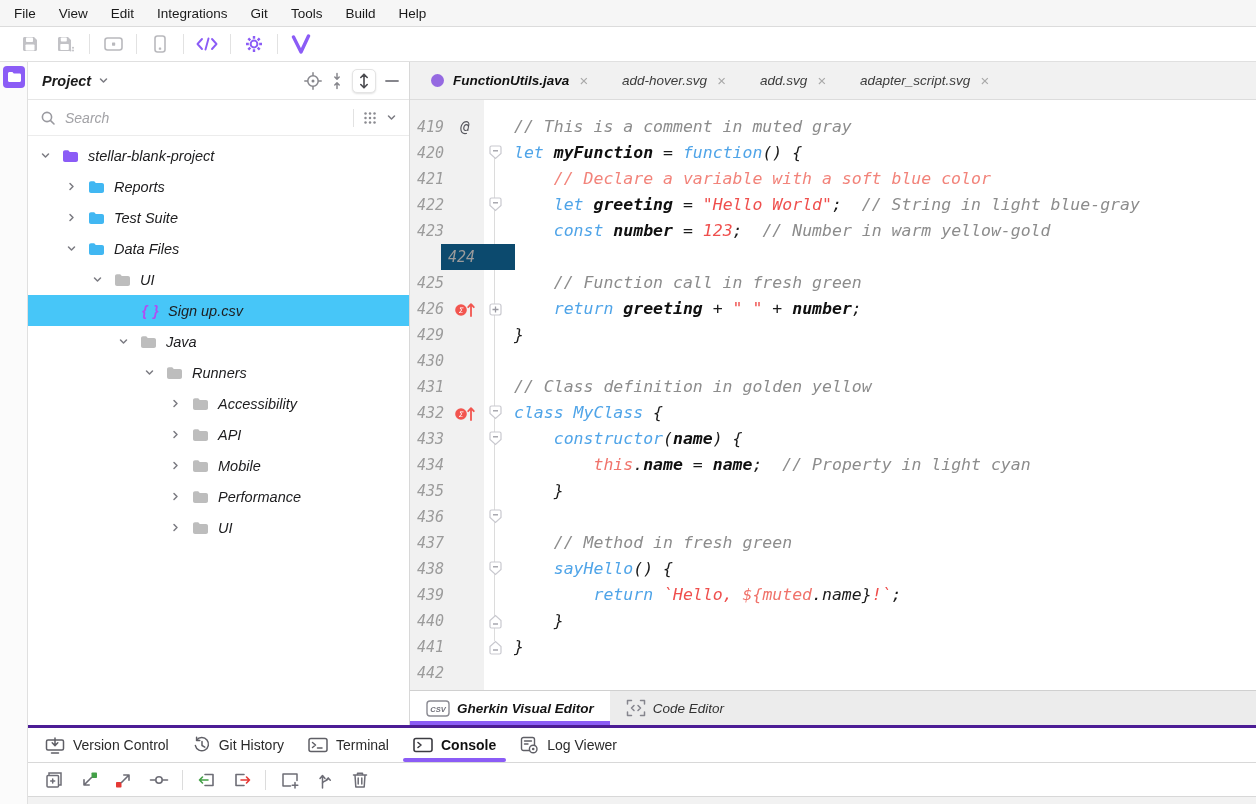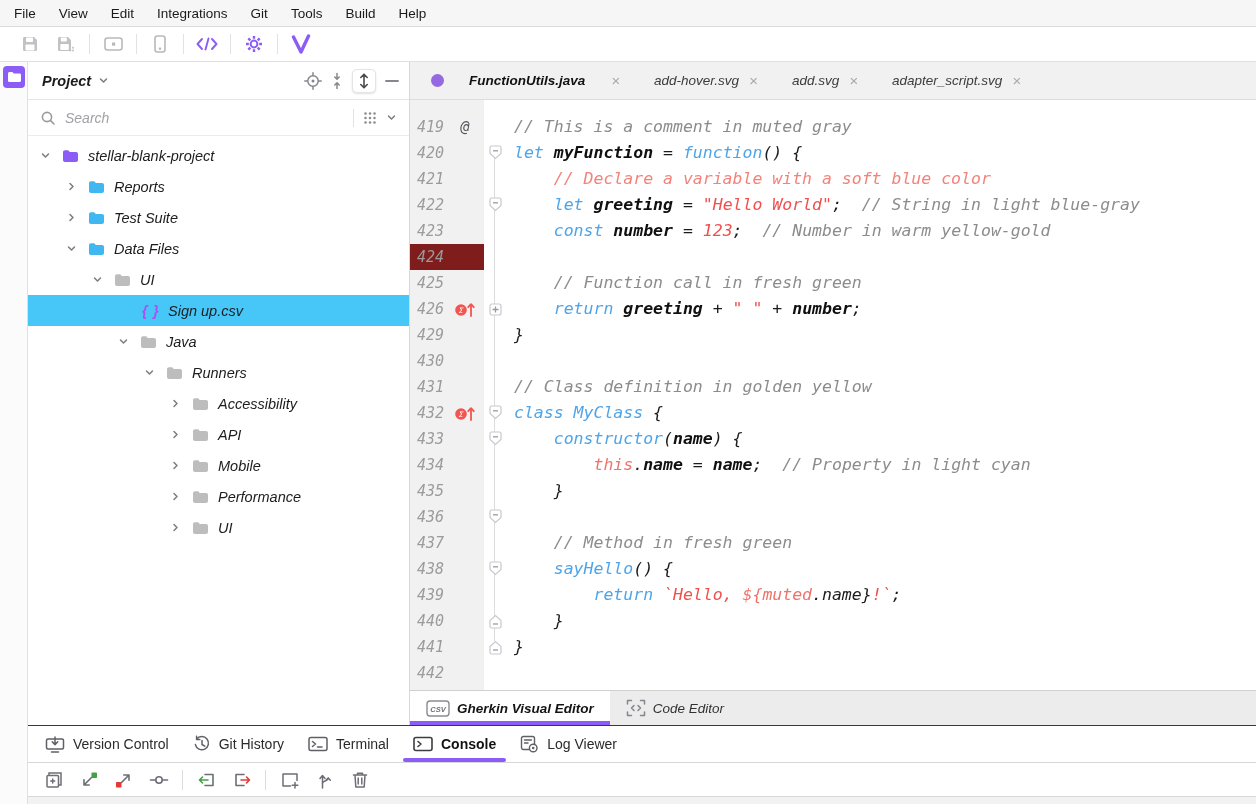--- a/index.html
+++ b/index.html
@@ -42,50 +42,50 @@
   .tree-row.selected { background:#47C6F8; }
   .chev { width:14px; display:flex; justify-content:center; margin-right:10px; flex:none; }
   .tree-ico { margin-right:9px; display:flex; flex:none; }
   .braces { color:#B24BF3; font-size:14px; font-weight:700; letter-spacing:1px; width:20px; display:inline-block; margin-right:6px; }
 
   
   .editor { flex:1; display:flex; flex-direction:column; min-width:0; }
   .tab-bar { height:38px; background:#f1f1f1; border-bottom:1px solid #dcdcdc;
     display:flex; align-items:center; padding-left:4px; }
   .ed-tab { display:flex; align-items:center; height:100%; padding:0 17px; font-size:13.5px; color:#3c3c3c; }
-  .ed-tab.active { font-weight:700; color:#111;gap:16px; }
+  .ed-tab.active { font-weight:700; color:#111; }
   .tab-dot { width:13px; height:13px; border-radius:50%; background:#9569E1; margin-right:9px; }
   .tab-close { color:#a8a8a8; font-size:15px; margin-left:10px; font-weight:400; }
 
   .code-area { flex:1; position:relative; overflow:hidden; background:#fff; padding-top:14px; }
   .code-area::before { content:""; position:absolute; left:0; top:0; bottom:0; width:74px; background:#f1f1f1; }
   .fold-line { position:absolute; left:84px; top:47px; height:494px; width:1px; background:#dcdcdc; }
   .code-line { display:flex; height:26px; align-items:center; position:relative; }
   .ln-cell { width:74px; height:26px; flex:none; display:flex; align-items:center; }
-  .code-line.current .ln-cell { background:#7f1d1d; }
+  .code-line.current .ln-cell { background:#0c4a6e;margin-left:31px; }
   .num { width:40px; padding-left:7px; font-family:"DejaVu Sans Mono",monospace; font-size:15px; color:#9b9b9b; }
   .badge { width:30px; display:flex; justify-content:center; align-items:center; }
   .badge-at { color:#55555c; font-size:15px; font-family:"DejaVu Sans Mono",monospace; }
   .fold-cell { width:22px; height:26px; flex:none; display:flex; align-items:center; justify-content:center; position:relative; z-index:2; }
   .code-text { white-space:pre; font-family:"DejaVu Sans Mono",monospace; font-size:16.5px; line-height:26px; padding-left:8px; }
   .seg-cm { color:#8C8C8C; }
   .seg-cs { color:#F2837A; }
   .seg-kw { color:#4FA4E8; font-weight:500; }
   .seg-st { color:#EF4F4D; font-weight:500; }
   .seg-th { color:#F0736B; font-weight:500; }
   .seg-pl { color:#1b1b1b; font-weight:500; }
   .seg-id { color:#101010; font-weight:700; }
 
   .bottom-tabs { height:35px; background:#ececec; border-top:1px solid #d0d0d0; display:flex; }
   .btab { display:flex; align-items:center; gap:7px; padding:0 16px; font-size:13.5px; color:#333; position:relative; }
   .btab.active { background:#fff; font-weight:700; color:#141414; }
   .btab.active::after { content:""; position:absolute; left:0; right:0; bottom:0; height:4px; background:#8B5CF6; }
 
   
-  .tool-window-bar { height:38px; min-height:38px; border-top:1px solid #4c1d95; border-bottom:1px solid #d8d8d8;
+  .tool-window-bar { height:38px; min-height:38px; border-top:3px solid #4c1d95; border-bottom:1px solid #d8d8d8;
     background:#fff; display:flex; align-items:flex-end; padding-left:5px; }
   .tw-item { display:flex; align-items:center; gap:8px; font-size:14px; color:#2b2b2b; padding:0 12px; height:100%; position:relative; }
   .tw-item.active { font-weight:700; color:#111; }
   .tw-item.active::after { content:""; position:absolute; left:2px; right:2px; bottom:0; height:4px; background:#8B5CF6; border-radius:2px; }
 
   
   .icon-bar { height:34px; min-height:34px; background:#fff; border-bottom:1px solid #d8d8d8;
     display:flex; align-items:center; padding-left:8px; }
   .ib-icon { width:35px; display:flex; justify-content:center; align-items:center; }
   .ib-sep { width:1px; height:20px; background:#dcdcdc; margin:0 6px; }

